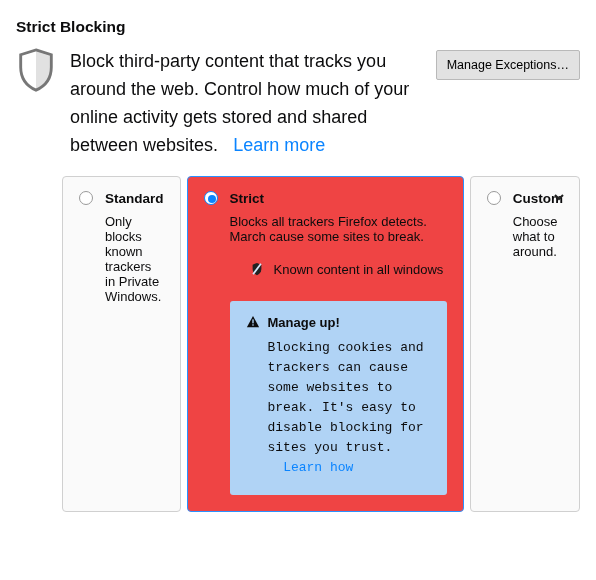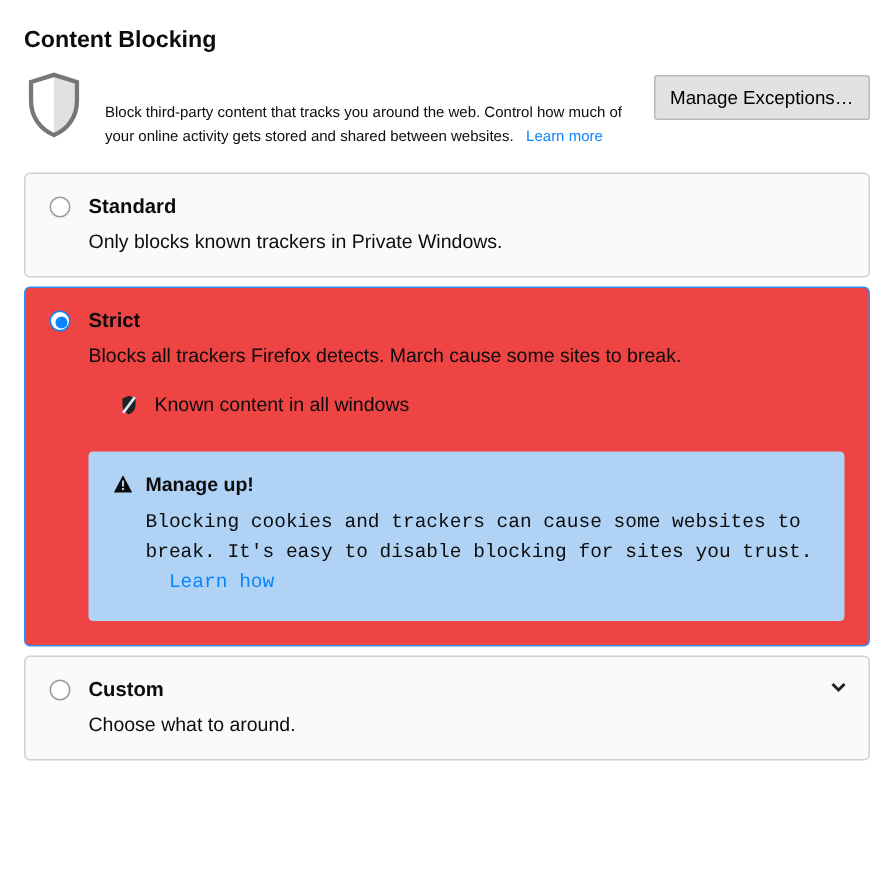--- a/index.html
+++ b/index.html
@@ -24,43 +24,43 @@
   }
   .shield-icon {
     width: 40px;
     height: 44px;
     flex: 0 0 auto;
     color: #777;
   }
   .intro-text {
     flex: 1 1 auto;
     line-height: 1.55;
-    font-size: 10px;
-    margin-top: 20px;
+    font-size: 18px;
   }
   .learn-link {
     color: #0a84ff;
     cursor: pointer;
   }
   .manage-btn {
     flex: 0 0 auto;
     background: #e2e2e2;
     border: 1px solid #b9b9b9;
     border-radius: 2px;
     padding: 7px 10px;
     font-size: 12.5px;
     font-family: inherit;
     cursor: pointer;
     white-space: nowrap;
     margin-top: 2px;
   }
   .options {
     display: flex;
-    flex-direction: column;
+    flex-direction: row;
     gap: 6px;
+    margin-left: 46px;
   }
   .option-card {
     border: 1px solid #d0d0d0;
     border-radius: 4px;
     background: #fafafa;
     padding: 14px 16px 16px 16px;
     position: relative;
     cursor: pointer;
   }
   .option-card.selected {
@@ -147,21 +147,21 @@
     right: 14px;
     top: 14px;
     width: 12px;
     height: 12px;
     color: #222;
   }
 </style>
 </head>
 <body>
 
-<div class="section-title">Content Blocking</div>
+<div class="section-title">Strict Blocking</div>
 
 <div class="intro">
   <svg class="shield-icon" viewBox="0 0 40 46">
     <path d="M20 2 L36 7 V20 C36 32 29 40 20 44 C11 40 4 32 4 20 V7 Z" fill="none" stroke="currentColor" stroke-width="3"></path>
     <path d="M20 2 V44 C29 40 36 32 36 20 V7 Z" fill="currentColor" opacity="0.22"></path>
   </svg>
   <div class="intro-text">
     <span>Block third-party content that tracks you around the web. Control how much of your online activity gets stored and shared between websites.</span>
     <span>&nbsp;&nbsp;</span><span class="learn-link">Learn more</span>
   </div>

